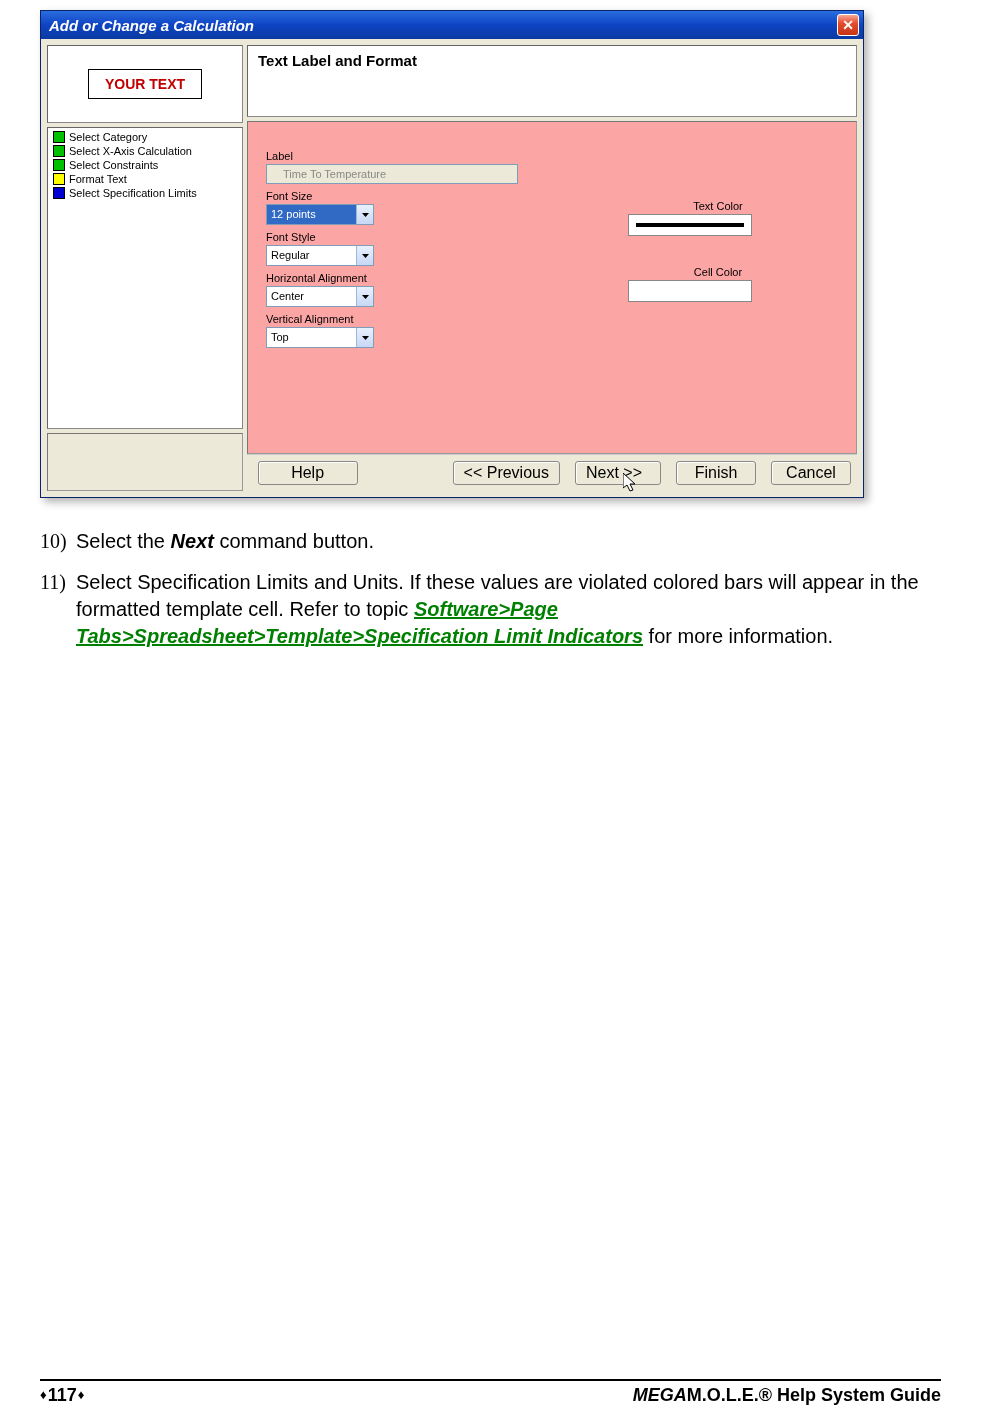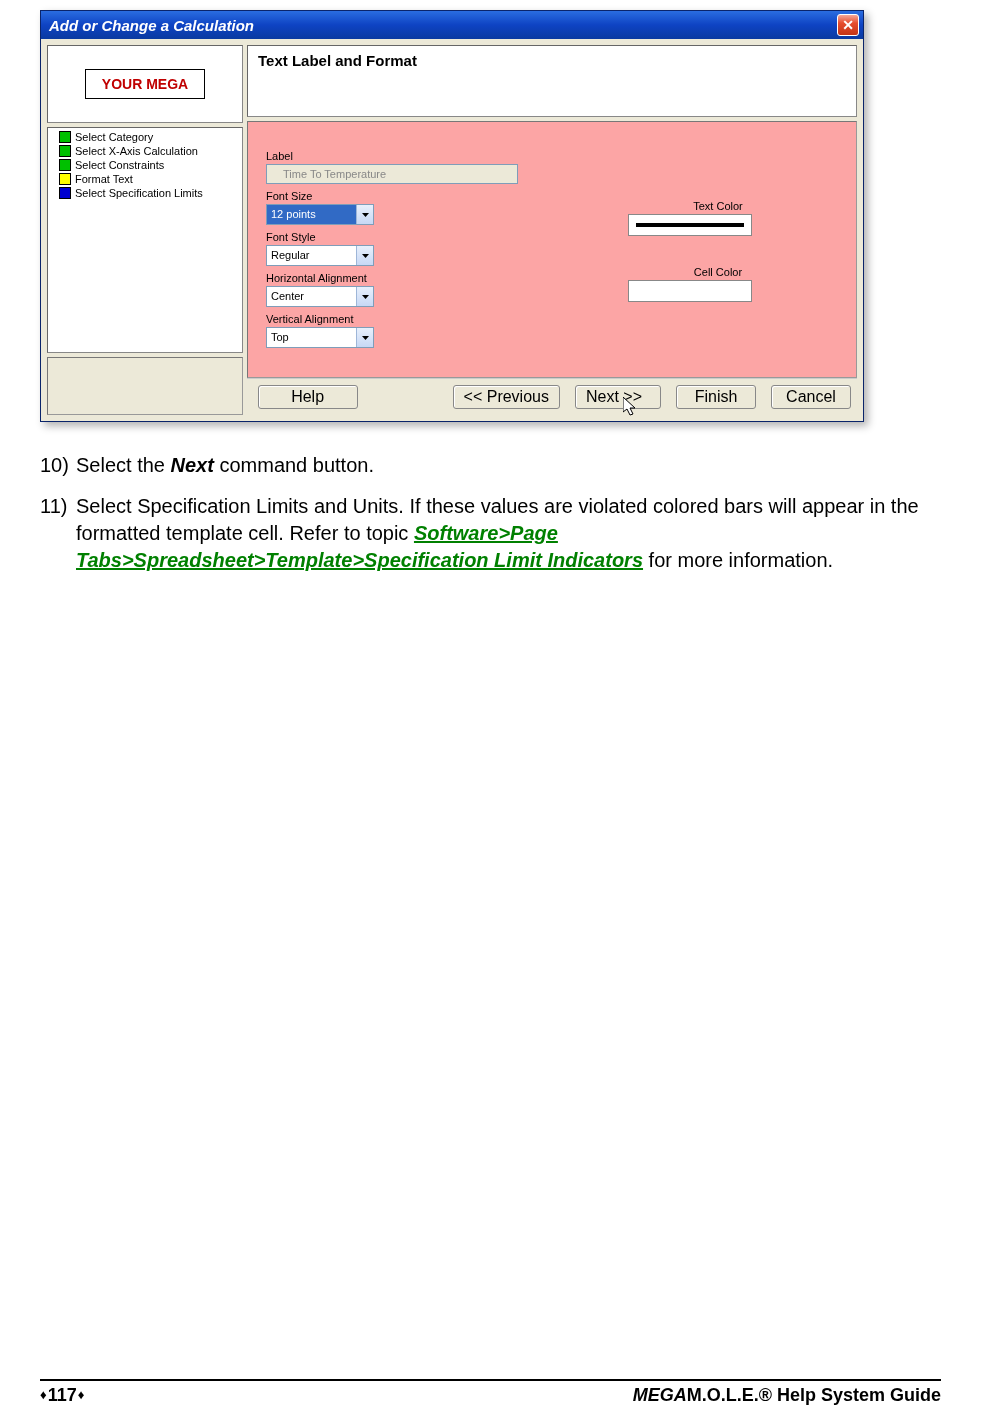--- a/index.html
+++ b/index.html
@@ -77,26 +77,26 @@
   .preview-cell {
     border: 1px solid #000;
     padding: 6px 16px;
     font-family: "Trebuchet MS", sans-serif;
     font-weight: bold;
     font-size: 14px;
     color: #c00000;
     background: #fff;
   }
   .steps-box {
-    height: 226px;
+    height: 302px;
     background: #fff;
     border: 1px solid #888;
     border-top-color: #666;
     border-left-color: #666;
-    padding: 2px 11px;
+    padding: 2px 5px;
     font-family: "Tahoma", "MS Sans Serif", sans-serif;
     font-size: 11px;
   }
   .step-row {
     display: flex;
     align-items: center;
     gap: 4px;
     padding: 1px 0;
   }
   .step-sq {
@@ -246,20 +246,21 @@
     line-height: 1.35;
     color: #000;
   }
   .instr-item {
     display: flex;
     margin-bottom: 14px;
   }
   .instr-num {
     width: 36px;
     flex-shrink: 0;
+    font-family: Liberation Serif, serif;
   }
   .instr-body { flex: 1; }
   .bold-italic { font-weight: bold; font-style: italic; }
   .link-ref {
     font-weight: bold;
     font-style: italic;
     color: #008000;
     text-decoration: underline;
   }
   
@@ -294,21 +295,21 @@
       <span class="titlebar-title">Add or Change a Calculation</span>
       <div class="close-btn">
         <span>✕</span>
       </div>
     </div>
 
     <div class="dialog-body">
 
       <div class="left-col">
         <div class="preview-box">
-          <div class="preview-cell">YOUR MEGA</div>
+          <div class="preview-cell">YOUR TEXT</div>
         </div>
         <div class="steps-box">
           <div class="step-row">
             <span class="step-sq sq-green"></span>
             <span>Select Category</span>
           </div>
           <div class="step-row">
             <span class="step-sq sq-green"></span>
             <span>Select X-Axis Calculation</span>
           </div>

